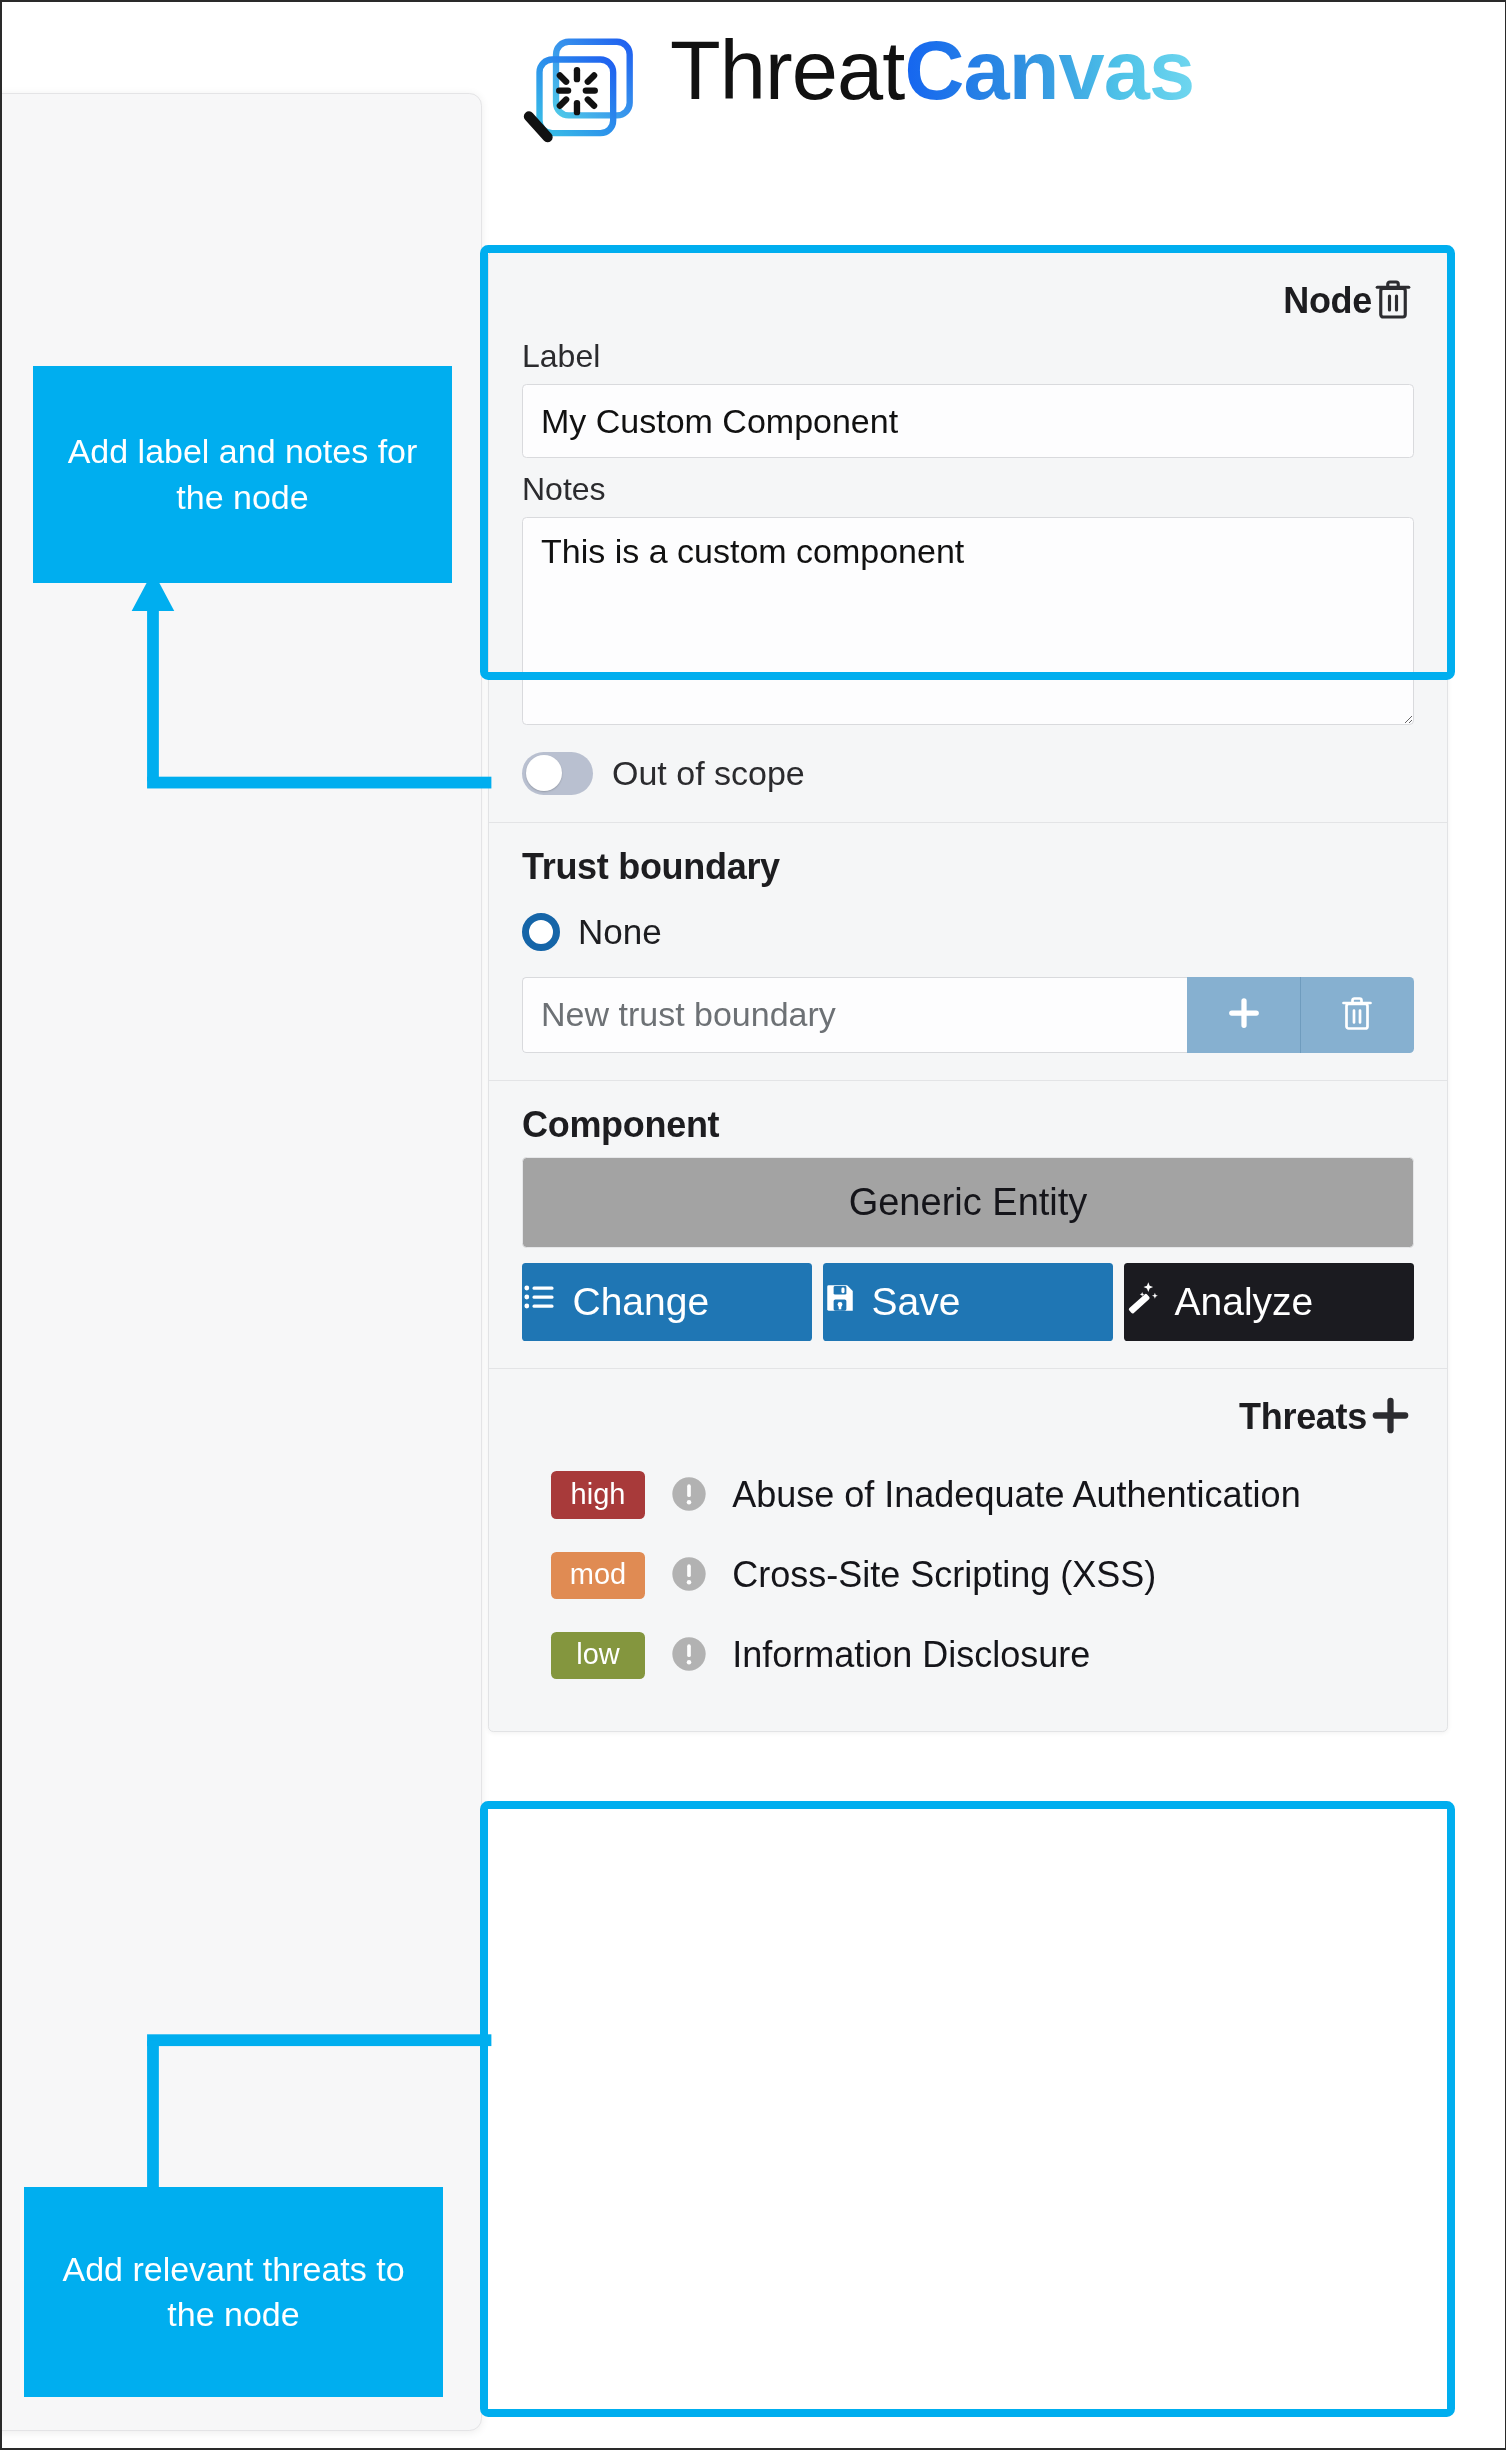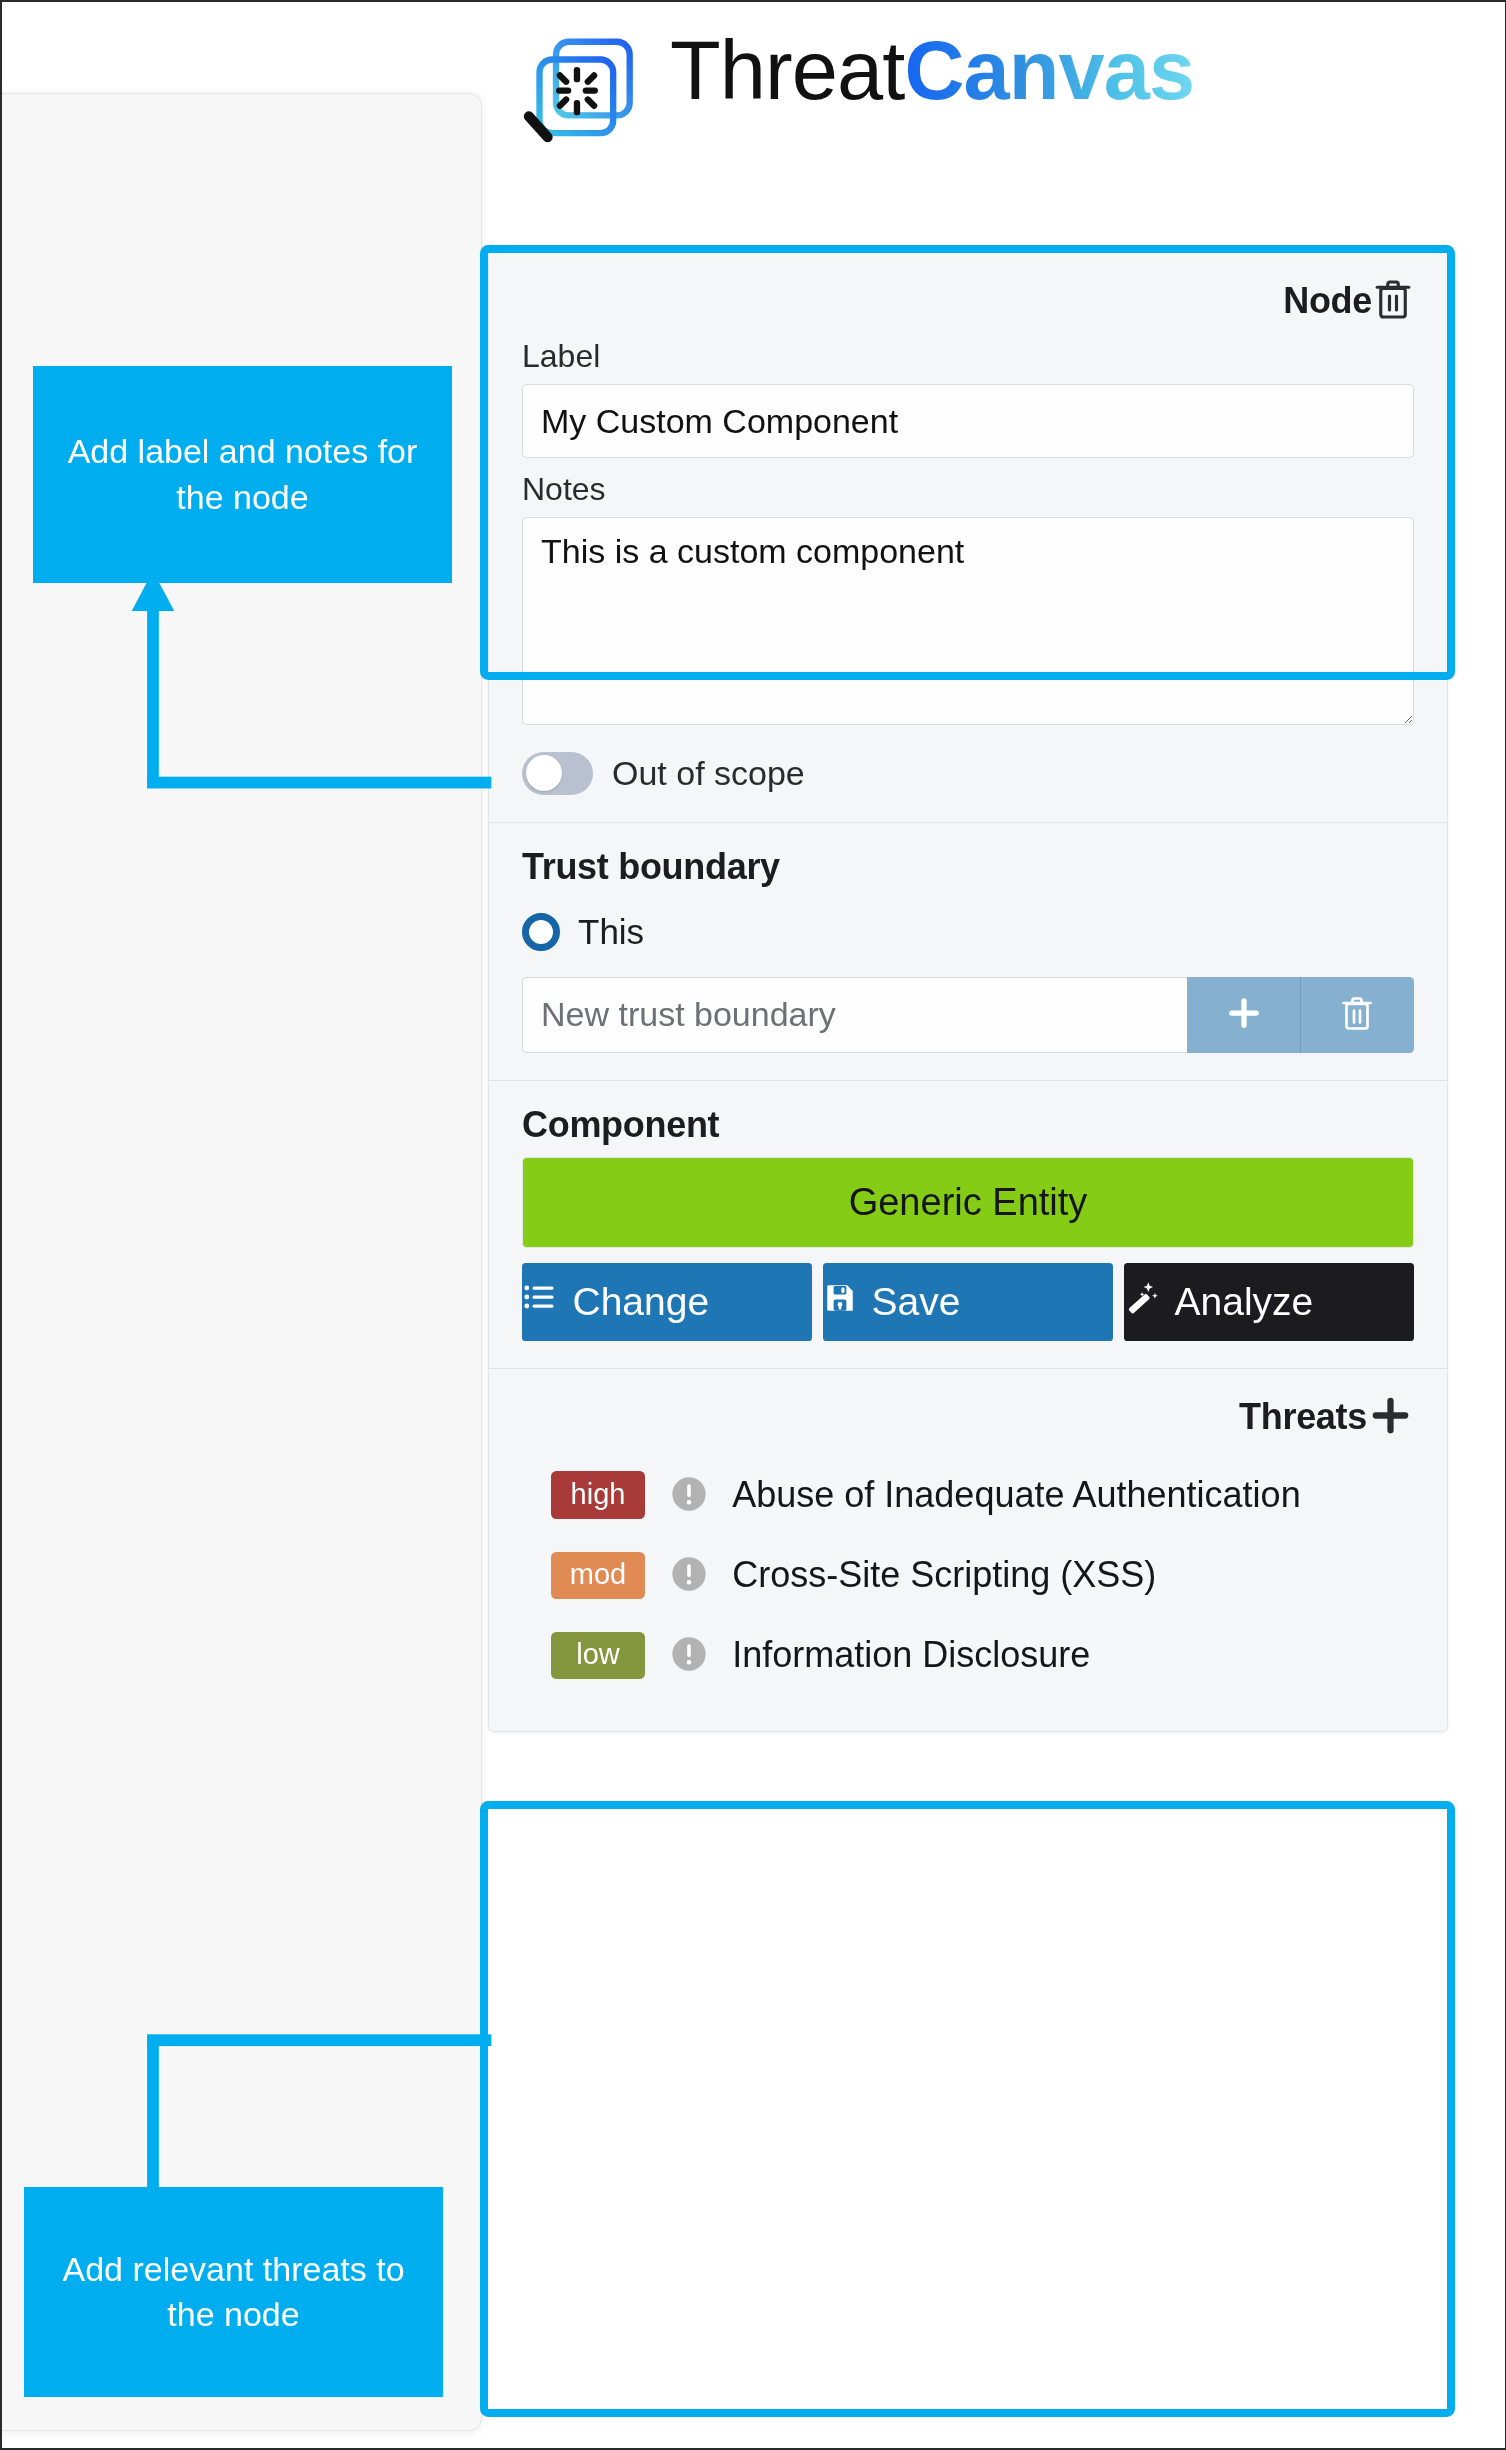--- a/index.html
+++ b/index.html
@@ -166,21 +166,21 @@
     display: flex; align-items: center; justify-content: center;
     cursor: pointer;
   }
   .ig-btn.plus { border-right: 0.9px solid #6f9cbe; }
   .ig-btn.trash { border-radius: 0 4.5px 4.5px 0; }
 
   
   .component-box {
     width: 100%;
     height: 91px;
-    background: #84cc16;
+    background: #a3a3a3;
     border: 0.9px solid #e6e7e9;
     border-radius: 4.5px;
     display: flex; align-items: center; justify-content: center;
     font-size: 38px;
     color: #15151a;
     margin-top: 11px;
   }
 
   .btn-row { display: flex; gap: 11px; margin-top: 14.5px; }
   .btn {
@@ -321,21 +321,21 @@
         </span>
         <span class="toggle-label">Out of scope</span>
       </div>
     </div>
 
     <div class="section">
       <div class="sec-title">Trust boundary</div>
 
       <div class="radio-row">
         <span class="radio"></span>
-        <span class="radio-label">This</span>
+        <span class="radio-label">None</span>
       </div>
 
       <div class="input-group">
         <input class="text-input" placeholder="New trust boundary" style="">
         <button class="ig-btn plus">
           <span>
             <svg width="42" height="42" viewBox="0 0 24 24" fill="none" stroke="#ffffff" stroke-width="3" stroke-linecap="round">
               <path d="M12 5v14M5 12h14"></path>
             </svg>
           </span>

